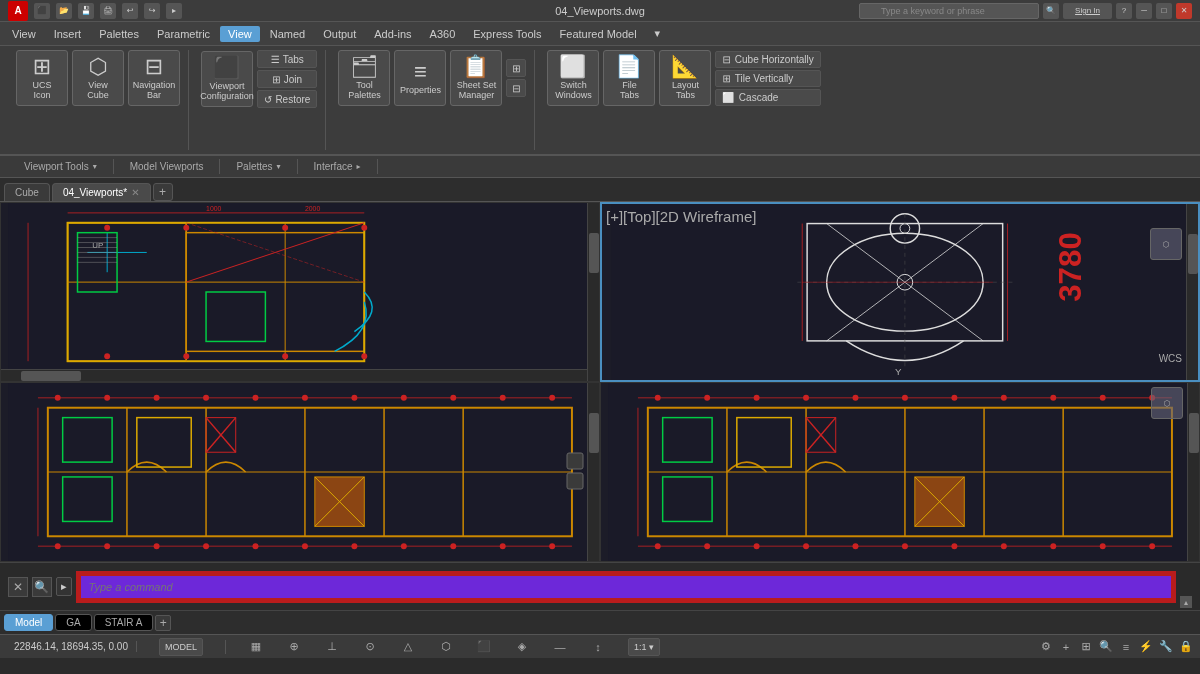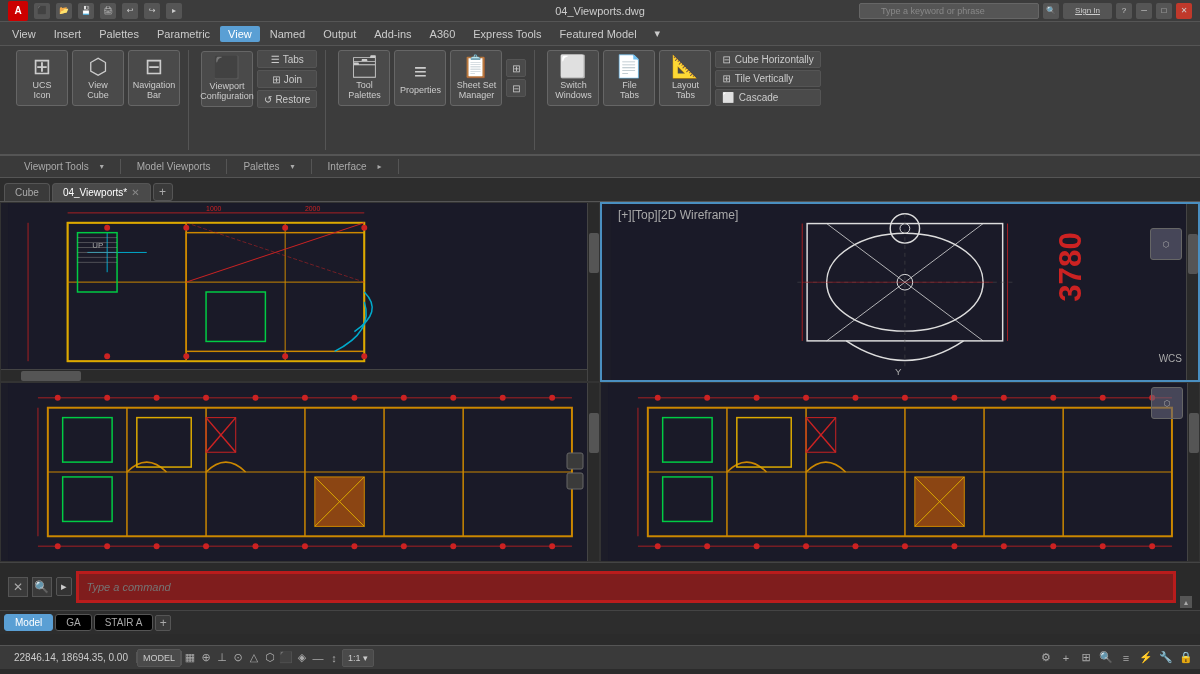--- a/index.html
+++ b/index.html
@@ -114,21 +114,21 @@
       gap: 0;
     }
     .group-label-item {
       padding: 2px 16px;
       font-size: 10px;
       color: #aaa;
       border-right: 1px solid #555;
       cursor: pointer;
       display: flex;
       align-items: center;
-      gap: 11px;
+      gap: 4px;
     }
     .group-label-item .chevron { font-size: 8px; }
 
     
     #doc-tabs {
       height: 24px;
       background: #2d2d2d;
       display: flex;
       align-items: flex-end;
       padding: 0 4px;
@@ -170,23 +170,23 @@
     .viewport {
       position: relative;
       background: #252530;
       border: 1px solid #333;
       overflow: hidden;
     }
     .viewport.active { border: 2px solid #4a8fc0; }
     .vp-label {
       position: absolute;
       top: 4px;
-      left: 16px;
+      left: 4px;
       color: #aaa;
-      font-size: 12px;
+      font-size: 15px;
       z-index: 2;
     }
     
     .drawing-dark { background: #1c1c28; }
     .vp-scrollbar-v {
       position: absolute;
       right: 0;
       top: 0;
       bottom: 0;
       width: 12px;
@@ -238,40 +238,39 @@
       background: #2a2a2a;
       border-top: 1px solid #444;
       display: flex;
       align-items: center;
       padding: 0 8px;
       gap: 4px;
     }
     .cmd-input {
       flex: 1;
       height: 32px;
-      background: #7f1d1d;
-      border: 3px solid #b91c1c;
+      background: #6d28d9;
+      border: 5px solid #b91c1c;
       color: #aaa;
       font-size: 11px;
       padding: 0 8px;
       font-style: italic;
     }
     .cmd-btn { width: 20px; height: 20px; display: flex; align-items: center; justify-content: center; background: #3a3a3a; border: 1px solid #555; cursor: pointer; color: #aaa; font-size: 12px; }
     .cmd-expand { width: 12px; height: 12px; background: #555; display: flex; align-items: center; justify-content: center; font-size: 8px; color: #aaa; cursor: pointer; align-self: flex-end; margin-bottom: 2px; }
 
     
     #status-bar {
       height: 24px;
       background: #3a3a3a;
       border-top: 1px solid #555;
       display: flex;
       align-items: center;
       padding: 0 6px;
-      gap: 0;
-      margin-top: 11px;
+      gap: 22px;
     }
     .status-coords { font-size: 10px; color: #ccc; padding: 0 8px; border-right: 1px solid #555; }
     .status-btn { height: 18px; padding: 0 5px; background: #4a4a4a; border: 1px solid #555; border-radius: 2px; font-size: 9px; color: #ccc; cursor: pointer; display: flex; align-items: center; gap: 2px; }
     .status-separator { width: 1px; height: 14px; background: #555; }
     .status-icon { width: 16px; height: 16px; display: flex; align-items: center; justify-content: center; font-size: 11px; color: #aaa; cursor: pointer; }
     .status-right { margin-left: auto; display: flex; align-items: center; gap: 4px; }
 
     
     #layout-tabs {
       height: 24px;

